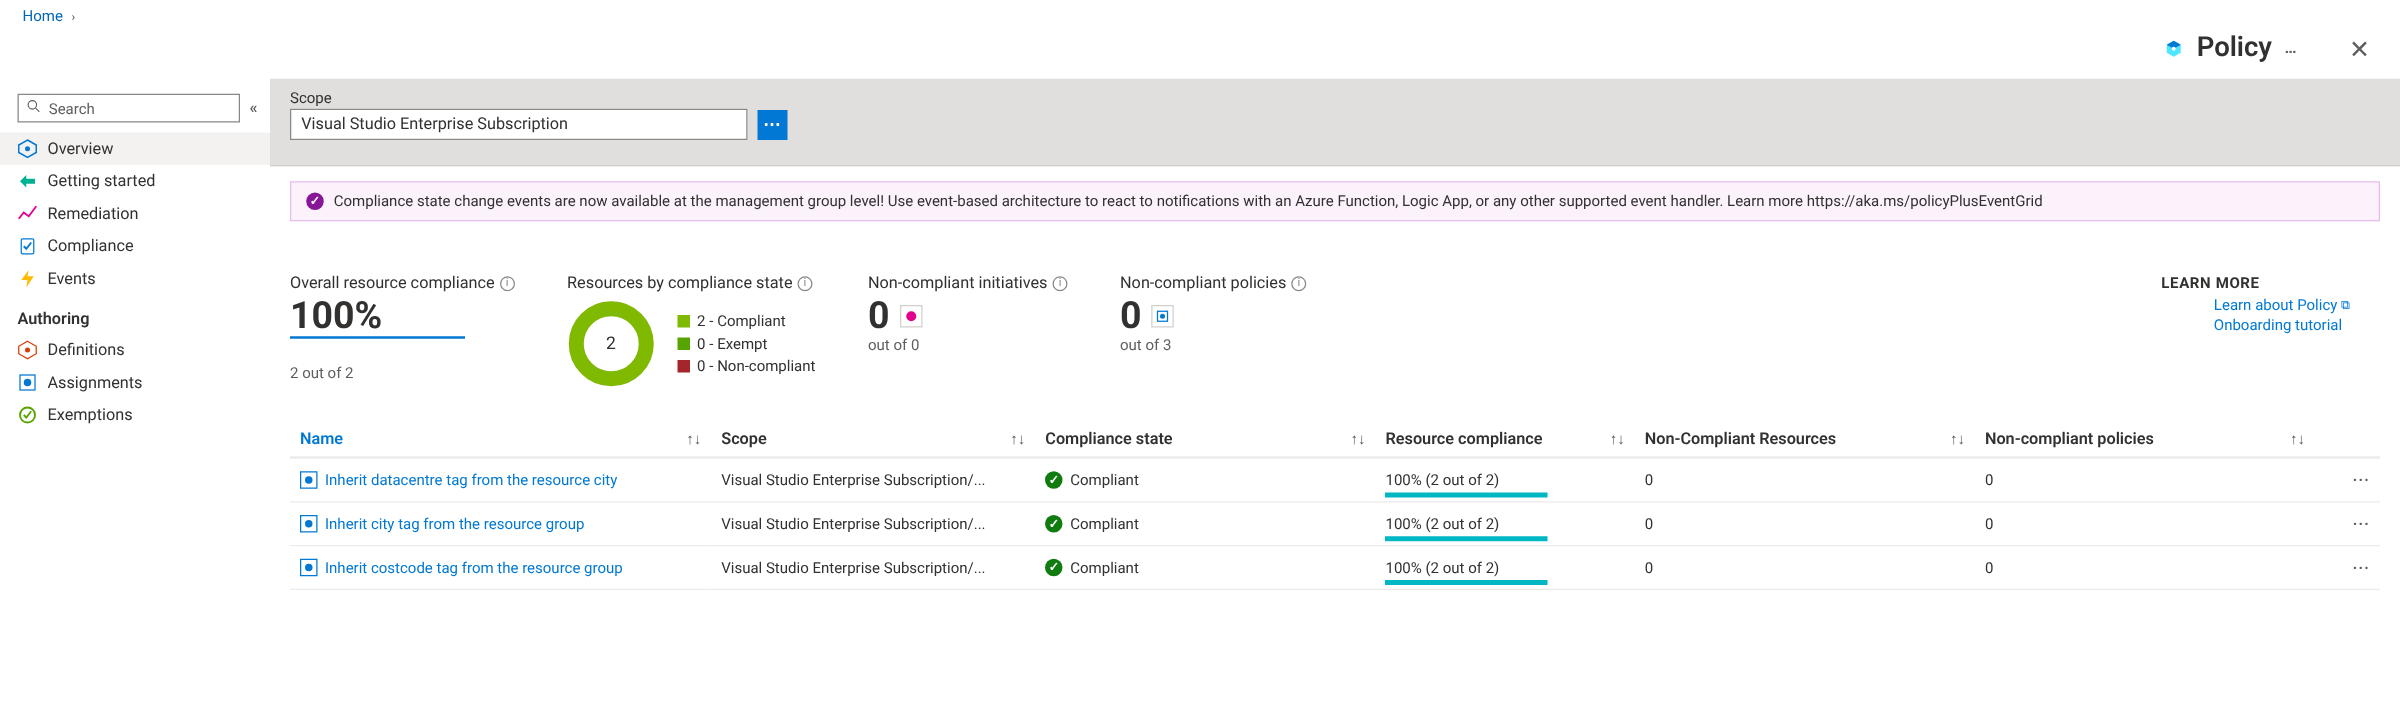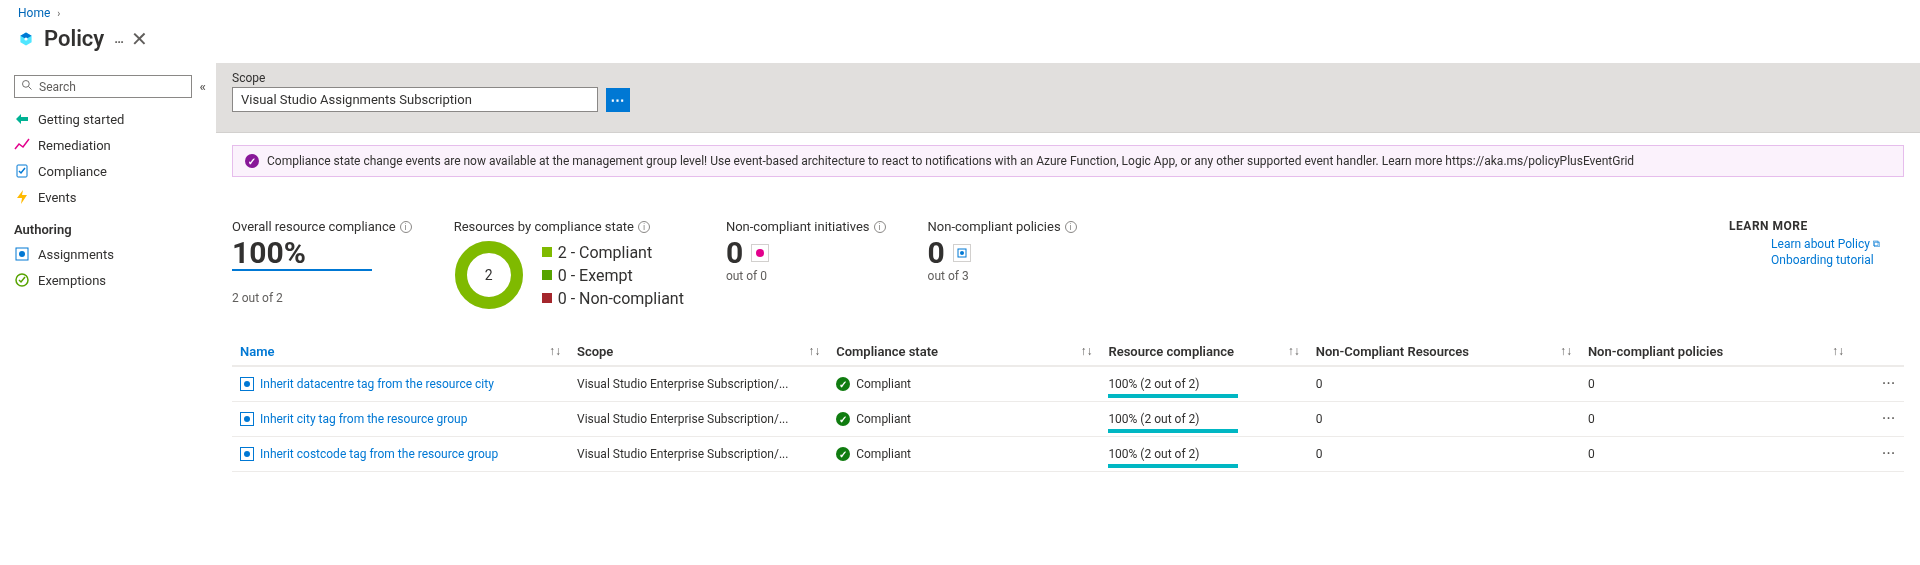--- a/index.html
+++ b/index.html
@@ -30,22 +30,23 @@
   }
   a { color: var(--azure-link); text-decoration: none; }
 
   
   .breadcrumb { padding: 6px 18px 2px; font-size: 12px; color: var(--header-link); }
   .breadcrumb a { color: var(--header-link); }
   .breadcrumb .chev { color: var(--text-subtle); padding: 0 4px; font-size: 10px;}
 
   
   .page-header {
-    display: flex; align-items: center; justify-content: flex-start;
+    display: flex; align-items: center; justify-content: flex-end;
     padding: 4px 18px 12px;
+    gap: 35px;
   }
   .page-header-left { display: flex; align-items: center; gap: 10px; }
   .page-title { font-size: 22px; font-weight: 600; margin: 0; }
   .page-header .dots { color: var(--text-subtle); font-weight: 700; letter-spacing: 1px; }
   .close { font-size: 20px; color: #605e5c; cursor: pointer; padding: 0 6px; }
 
   
   .layout { display: flex; }
   .sidebar { width: 216px; flex: 0 0 216px; padding-right: 0; }
   .main { flex: 1; min-width: 0; }
@@ -106,21 +107,21 @@
   .stat-title { font-size: 13px; color: var(--text-dark); display:flex; align-items:center; gap:4px; }
   .info-icon { width: 12px; height: 12px; border: 1px solid #8a8886; border-radius:50%; display:inline-flex; align-items:center; justify-content:center; font-size:9px; color:#8a8886; }
   .big-num { font-size: 30px; font-weight: 700; line-height: 1.1; margin-top:2px; }
   .sub-text { font-size: 12px; color: var(--text-subtle); }
   .overall-block .big-num { border-bottom: 2px solid var(--blue-btn); padding-bottom:0; display:inline-block; min-width:140px;}
   .overall-block .sub-text { margin-top: 20px; }
   .donut-area { display:flex; align-items:center; gap:18px; margin-top:6px; }
   .donut { position:relative; width:70px; height:70px; }
   .donut svg { transform: rotate(-90deg); }
   .donut-label { position:absolute; inset:0; display:flex; align-items:center; justify-content:center; font-size:14px; }
-  .legend { display:flex; flex-direction:column; gap:4px; font-size:16px; }
+  .legend { display:flex; flex-direction:column; gap:4px; font-size:12px; }
   .legend-row { display:flex; align-items:center; gap:6px; }
   .sw { width:10px; height:10px; }
   .stat-nci .big-num, .stat-ncp .big-num { display:flex; align-items:center; gap:8px; }
   .mini-icon {
     width:18px; height:18px; border:1px solid #d2d0ce; display:inline-flex; align-items:center; justify-content:center;
     font-size:12px;
   }
   .learn-more { margin-left:auto; padding-right:24px; }
   .learn-more h3 { margin:0 0 4px; font-size:12px; font-weight:700; letter-spacing:0.5px; }
   .learn-more a { display:block; font-size:12px; color: var(--azure-link); margin-bottom:2px;margin-left:42px; }
@@ -186,20 +187,29 @@
           <svg width="12" height="12" viewBox="0 0 16 16">
               <circle cx="6.5" cy="6.5" r="4.5" fill="none" stroke="#605e5c" stroke-width="1.2"></circle>
               <line x1="10" y1="10" x2="14" y2="14" stroke="#605e5c" stroke-width="1.2"></line>
             </svg>
         </span>
         <span>Search</span>
       </div>
       <span class="collapse-btn">«</span>
     </div>
 
+    <div class="nav-item selected">
+      <span class="icon">
+          <svg width="16" height="16" viewBox="0 0 16 16">
+            <polygon points="8,1 15,5 15,11 8,15 1,11 1,5" fill="none" stroke="#0078d4" stroke-width="1.2"></polygon>
+            <circle cx="8" cy="8" r="2" fill="#0078d4"></circle>
+          </svg>
+        </span>
+      <span>Overview</span>
+    </div>
     <div class="nav-item">
       <span class="icon">
           <svg width="16" height="16" viewBox="0 0 16 16">
             <path d="M2 8 L7 3 L7 6 L14 6 L14 10 L7 10 L7 13 Z" fill="#00b294"></path>
           </svg>
         </span>
       <span>Getting started</span>
     </div>
     <div class="nav-item">
       <span class="icon">
@@ -221,20 +231,29 @@
     <div class="nav-item">
       <span class="icon">
           <svg width="16" height="16" viewBox="0 0 16 16">
             <polygon points="9,1 3,9 8,9 7,15 13,6 8,6" fill="#ffb900"></polygon>
           </svg>
         </span>
       <span>Events</span>
     </div>
 
     <div class="section-label">Authoring</div>
+    <div class="nav-item">
+      <span class="icon">
+          <svg width="16" height="16" viewBox="0 0 16 16">
+            <polygon points="8,1 15,5 15,11 8,15 1,11 1,5" fill="none" stroke="#d83b01"></polygon>
+            <circle cx="8" cy="8" r="2" fill="#d83b01"></circle>
+          </svg>
+        </span>
+      <span>Definitions</span>
+    </div>
     <div class="nav-item">
       <span class="icon">
           <svg width="16" height="16" viewBox="0 0 16 16">
             <rect x="2" y="2" width="12" height="12" fill="none" stroke="#0078d4"></rect>
             <circle cx="8" cy="8" r="3" fill="#0078d4"></circle>
           </svg>
         </span>
       <span>Assignments</span>
     </div>
     <div class="nav-item">
@@ -246,21 +265,21 @@
         </span>
       <span>Exemptions</span>
     </div>
   </aside>
 
   <main class="main">
 
     <div class="scope-bar">
       <div class="scope-label">Scope</div>
       <div class="scope-row">
-        <div class="scope-input">Visual Studio Assignments Subscription</div>
+        <div class="scope-input">Visual Studio Enterprise Subscription</div>
         <div class="scope-btn">⋯</div>
       </div>
     </div>
 
     <div class="banner">
       <span class="dot">✓</span>
       <span>Compliance state change events are now available at the management group level! Use event-based architecture to react to notifications with an Azure Function, Logic App, or any other supported event handler. Learn more https://aka.ms/policyPlusEventGrid</span>
     </div>
 
     <div class="stats">

